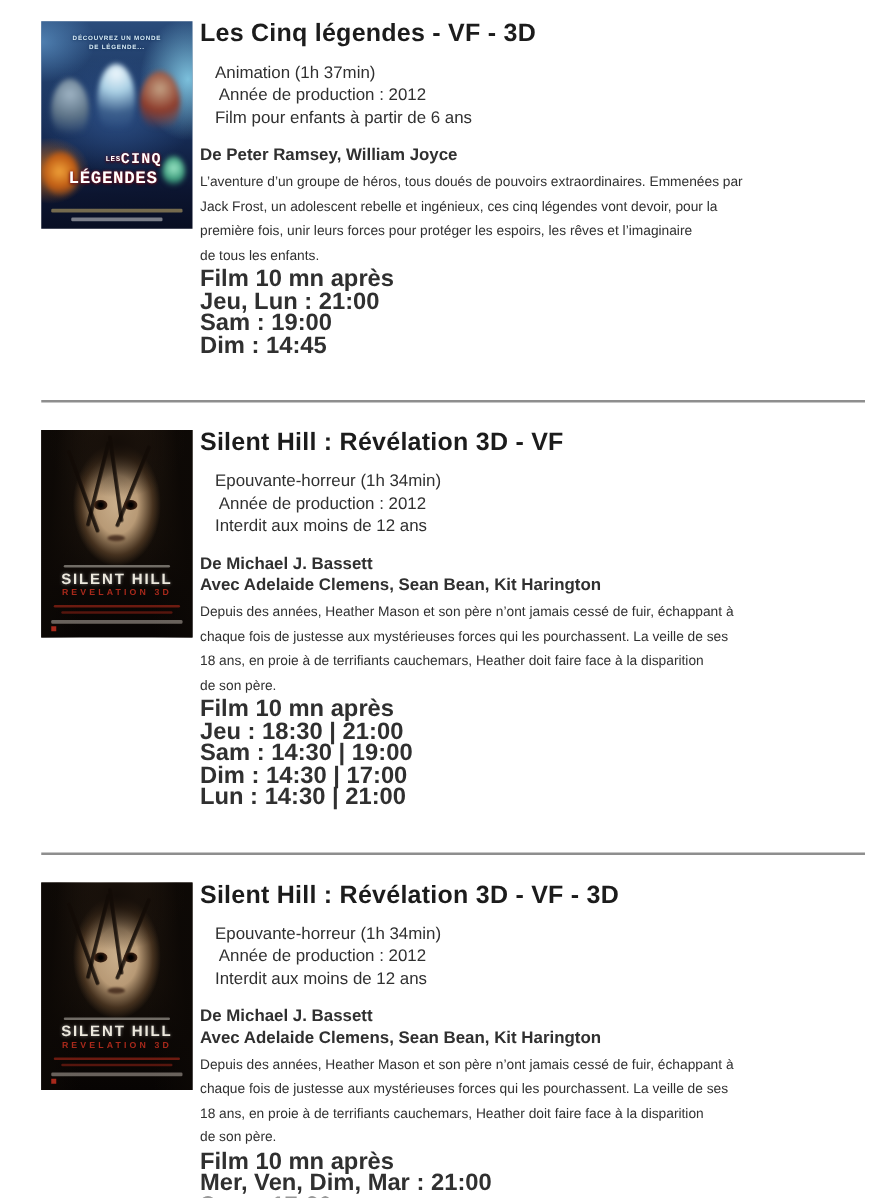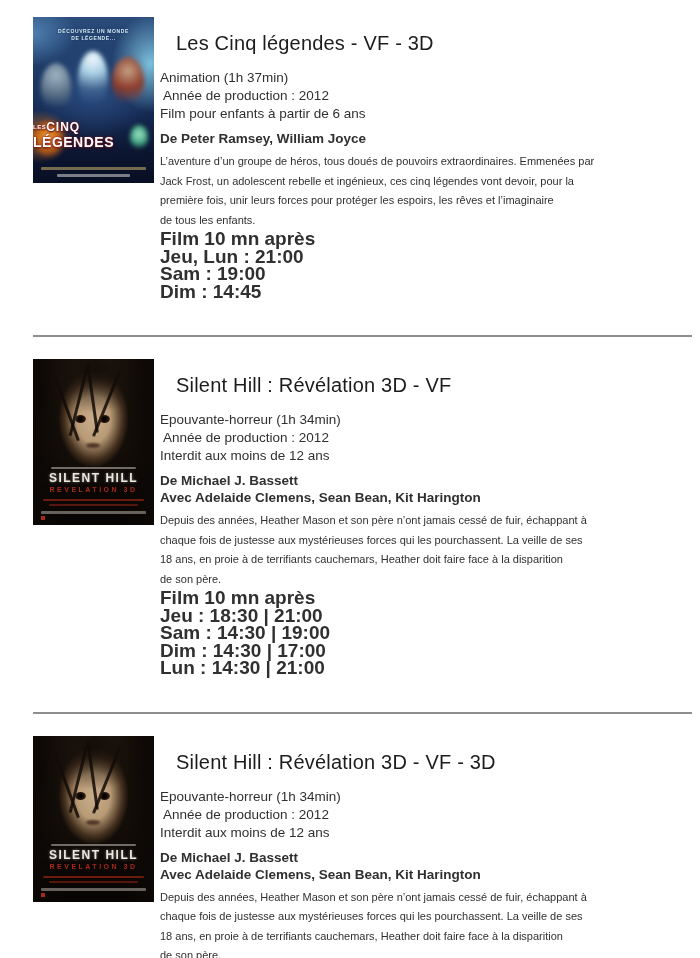--- a/index.html
+++ b/index.html
@@ -8,24 +8,24 @@
     font-family:"Liberation Sans", sans-serif;
     color:#303030;
     -webkit-font-smoothing:antialiased;
   }
   .wrap { padding-top:17px; }
 
   .entry { display:flex; margin-left:33px; }
   .content { flex:1; min-width:0; padding-right:8px; }
 
   .film-title {
-    font-size:20px; line-height:20px; font-weight:normal;
-    color:#1c1c1c; letter-spacing:0.2px; margin:16px;
-  }
-  .details { margin:0; }
+    font-size:20px; line-height:20px; font-weight:bold;
+    color:#1c1c1c; letter-spacing:0.2px; margin:0;
+  }
+  .details { margin:12px; }
   .detail { font-size:13.5px; line-height:18px; white-space:pre; }
   .credits { margin-top:7px; }
   .credit { font-size:13.5px; line-height:17px; font-weight:bold; }
   .synopsis {
     margin-top:5px; font-size:11px; line-height:19.5px;
     white-space:pre-line; max-width:545px;
   }
   .schedule { margin-top:0; }
   .sched-line { font-size:19px; line-height:17.5px; font-weight:bold; }
 
@@ -60,22 +60,22 @@
   .lcl-fire   { left:2px; bottom:26px; width:28px; height:36px;
     background:radial-gradient(circle at 45% 45%, #f0a33a 0%, #c05c14 50%, rgba(120,50,10,0) 85%); }
   .lcl-fairy  { right:6px; bottom:34px; width:18px; height:24px;
     background:radial-gradient(circle at 50% 40%, #9fe8c8 0%, #3a9a7a 55%, rgba(20,80,60,0) 85%); }
   .lcl-tagline {
     left:0; right:0; top:11px; text-align:center;
     font-size:5px; line-height:7px; letter-spacing:0.6px;
     color:#d9ecf7; font-weight:bold; white-space:pre-line;
     text-shadow:0 0 2px #0a2a50;
   }
-  .lcl-title { left:0; right:6px; top:104px; text-align:left;
-    font-family:Liberation Sans, sans-serif; color:#ffffff; }
+  .lcl-title { left:0; right:6px; top:104px; text-align:center;
+    font-family:Liberation Mono, monospace; color:#ffffff; }
   .lcl-title .t1 { position:static; display:block; font-size:12px; line-height:13px;
     font-weight:bold; letter-spacing:1px;
     text-shadow:0 0 2px #8c1020, 0 1px 2px #400810; }
   .lcl-title .t1 .prefix { position:static; font-size:6px; letter-spacing:0.5px; vertical-align:3px; }
   .lcl-title .t2 { position:static; display:block; font-size:14px; line-height:15px;
     font-weight:bold; letter-spacing:0.5px;
     text-shadow:0 0 2px #a01626, 0 1px 3px #400810; }
   .micro-bar { border-radius:1px; }
   .lcl-credit1 { left:8px; right:8px; top:150px; height:3px;
     background:rgba(205,180,110,0.55); }

